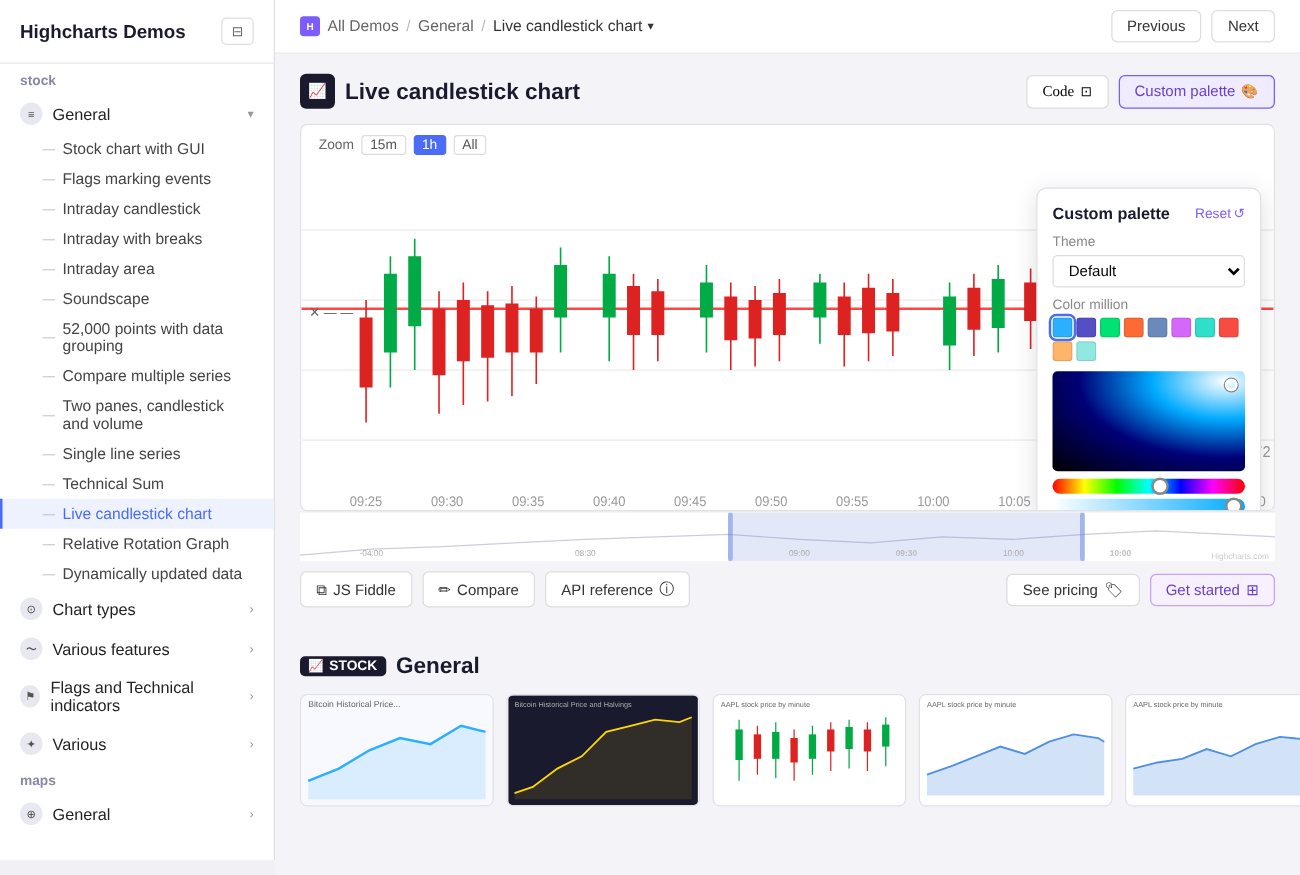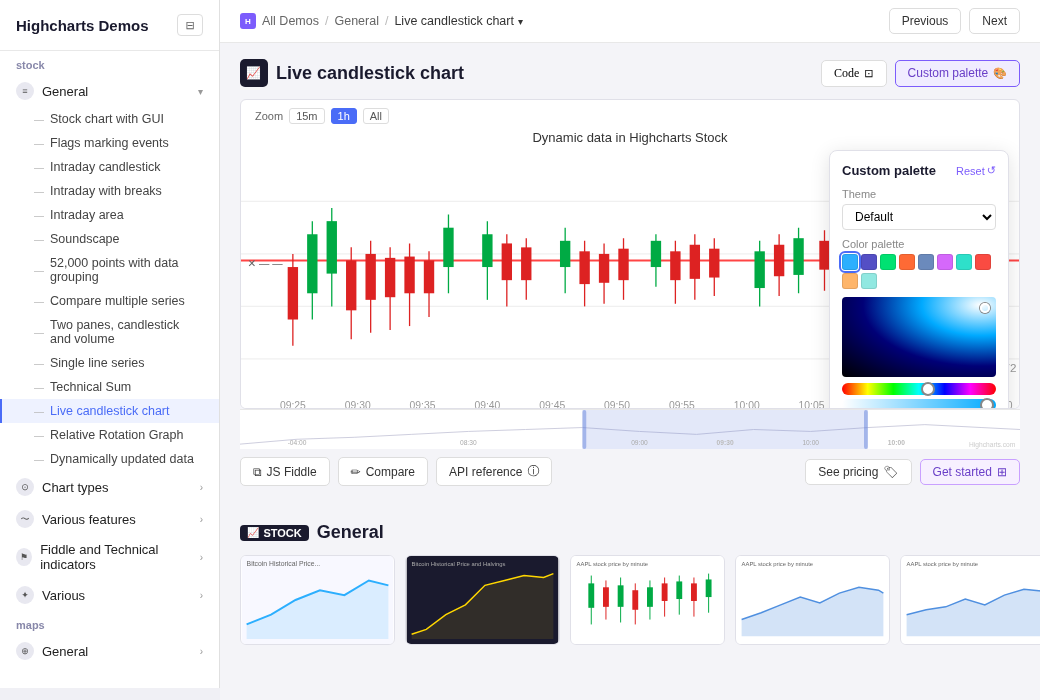--- a/index.html
+++ b/index.html
@@ -415,21 +415,21 @@
   <div class="nav-item-parent">
     <span class="left">
       <span class="icon-circle">〜</span>
       <span>Various features</span>
     </span>
     <span class="chevron">›</span>
   </div>
   <div class="nav-item-parent">
     <span class="left">
       <span class="icon-circle">⚑</span>
-      <span>Fiddle and Technical indicators</span>
+      <span>Flags and Technical indicators</span>
     </span>
     <span class="chevron">›</span>
   </div>
   <div class="nav-item-parent">
     <span class="left">
       <span class="icon-circle">✦</span>
       <span>Various</span>
     </span>
     <span class="chevron">›</span>
   </div>
@@ -485,21 +485,20 @@
     </div>
 
     <div class="chart-frame">
       <div class="chart-inner">
         <div class="chart-zoom-bar">
           <span>Zoom</span>
           <button class="zoom-btn">15m</button>
           <button class="zoom-btn active">1h</button>
           <button class="zoom-btn">All</button>
         </div>
-        <div class="chart-title-area">Dynamic data in Highcharts Stock</div>
         <div class="chart-svg-wrapper">
           <svg viewBox="0 0 600 200" preserveAspectRatio="none">
 
             <rect width="600" height="200" fill="#fff"></rect>
 
             <line x1="0" y1="40" x2="600" y2="40" stroke="#f0f0f0" stroke-width="1"></line>
             <line x1="0" y1="80" x2="600" y2="80" stroke="#f0f0f0" stroke-width="1"></line>
             <line x1="0" y1="120" x2="600" y2="120" stroke="#f0f0f0" stroke-width="1"></line>
             <line x1="0" y1="160" x2="600" y2="160" stroke="#f0f0f0" stroke-width="1"></line>
 
@@ -597,21 +596,21 @@
             <span>↺</span>
           </span>
         </div>
         <div class="cp-row">
           <div class="cp-label">Theme</div>
           <select class="cp-theme-select">
             <option>Default</option>
           </select>
         </div>
         <div class="cp-row">
-          <div class="cp-label">Color palette</div>
+          <div class="cp-label">Color million</div>
           <div class="cp-colors">
             <div class="cp-color-swatch active" style="background:#2caffe;"></div>
             <div class="cp-color-swatch" style="background:#544fc5;"></div>
             <div class="cp-color-swatch" style="background:#00e272;"></div>
             <div class="cp-color-swatch" style="background:#fe6a35;"></div>
             <div class="cp-color-swatch" style="background:#6b8abc;"></div>
             <div class="cp-color-swatch" style="background:#d568fb;"></div>
             <div class="cp-color-swatch" style="background:#2ee0ca;"></div>
             <div class="cp-color-swatch" style="background:#fa4b42;"></div>
             <div class="cp-color-swatch" style="background:#feb56a;"></div>

